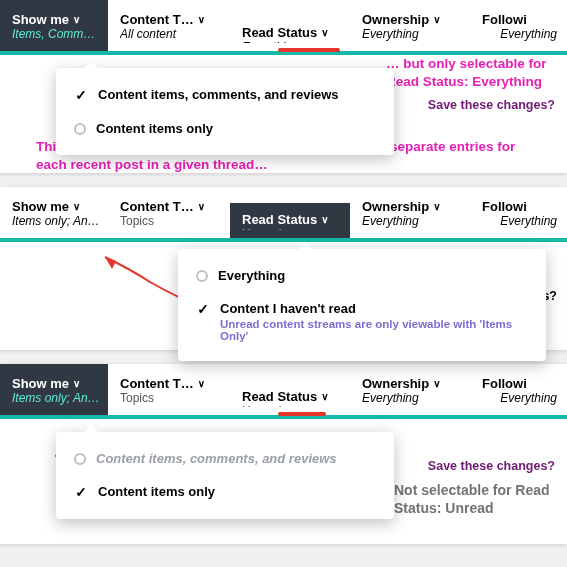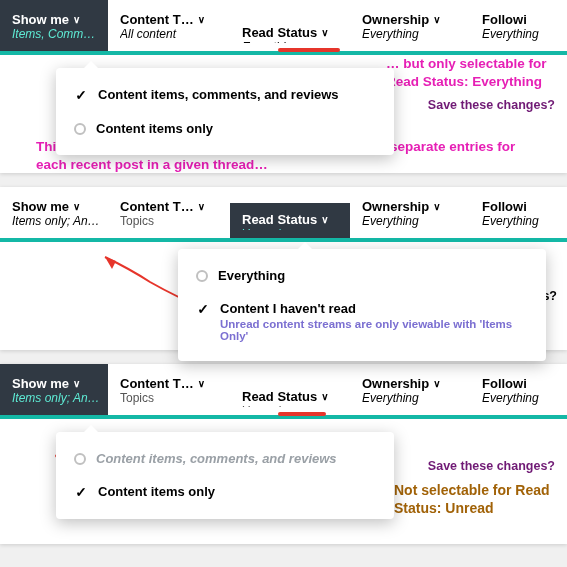--- a/index.html
+++ b/index.html
@@ -12,31 +12,31 @@
   .filter { padding: 9px 8px 8px 12px; display: flex; flex-direction: column; justify-content: center; position: relative; cursor: pointer; min-width: 0; }
   .filter.active { background: #303943; color: #fff; }
   .filter-top { display: flex; align-items: center; gap: 4px; font-size: 13px; font-weight: 700; white-space: nowrap; }
   .filter-sub { font-size: 12px; color: #000000; font-style: italic; white-space: nowrap; overflow: hidden; text-overflow: ellipsis; max-width: 95px; }
   .filter.active .filter-sub { color: #5eead4; }
   .chev { font-size: 10px; }
   .w-showme { width: 108px; }
   .w-ct { width: 122px; }
   .w-rs { width: 120px; margin-top: 16px; }
   .w-own { width: 120px; }
-  .w-foll { width: 95px; overflow: hidden; }
+  .w-foll { width: 95px; overflow: hidden; text-align: right; }
   .dropdown { position: absolute; background: #fff; border-radius: 4px; box-shadow: 0 4px 16px rgba(0,0,0,.25); padding: 10px 0; z-index: 5; }
   .dropdown::before { content: ""; position: absolute; top: -7px; width: 0; height: 0; border-left: 7px solid transparent; border-right: 7px solid transparent; border-bottom: 7px solid #fff; }
   .dd-item { display: flex; align-items: flex-start; gap: 10px; padding: 9px 18px; font-size: 13px; font-weight: 700; cursor: pointer; }
   .dd-item .radio { width: 12px; height: 12px; border: 2px solid #c0c0c0; border-radius: 50%; margin-top: 2px; flex-shrink: 0; }
   .dd-item .check { width: 14px; text-align: center; font-size: 14px; font-weight: 900; flex-shrink: 0; }
   .dd-item.disabled { color: #9aa0a6; font-style: italic; font-weight: 600; }
   .dd-sub { font-size: 11.5px; color: #7b6fd1; font-weight: 600; margin-top: 2px; }
   .save { position: absolute; right: 12px; top: 64px; font-size: 12.5px; font-weight: 600; color: #701a75; }
   .ann-pink { position: absolute; font-family: "Comic Sans MS","Segoe Script",cursive,sans-serif; color: #e61fb5; font-size: 13.5px; font-weight: 700; line-height: 1.3; }
-  .ann-red { position: absolute; font-family: "Comic Sans MS","Segoe Script",cursive,sans-serif; color: #a16207; font-size: 14px; font-weight: 700; line-height: 1.25; }
+  .ann-red { position: absolute; font-family: "Comic Sans MS","Segoe Script",cursive,sans-serif; color: #737373; font-size: 14px; font-weight: 700; line-height: 1.25; }
   .scribble-red { position: absolute; height: 4px; background: #e6352b; border-radius: 3px; }
   
   .pink-oval { position: absolute; border: 5px solid #e61fb5; border-radius: 50%; pointer-events: none; }
   .red-oval { position: absolute; border: 2px solid #e6352b; border-radius: 50%; pointer-events: none; }
   svg.arrow { position: absolute; pointer-events: none; overflow: visible; }
 </style>
 </head>
 <body>
 
 <div class="panel panel1">

